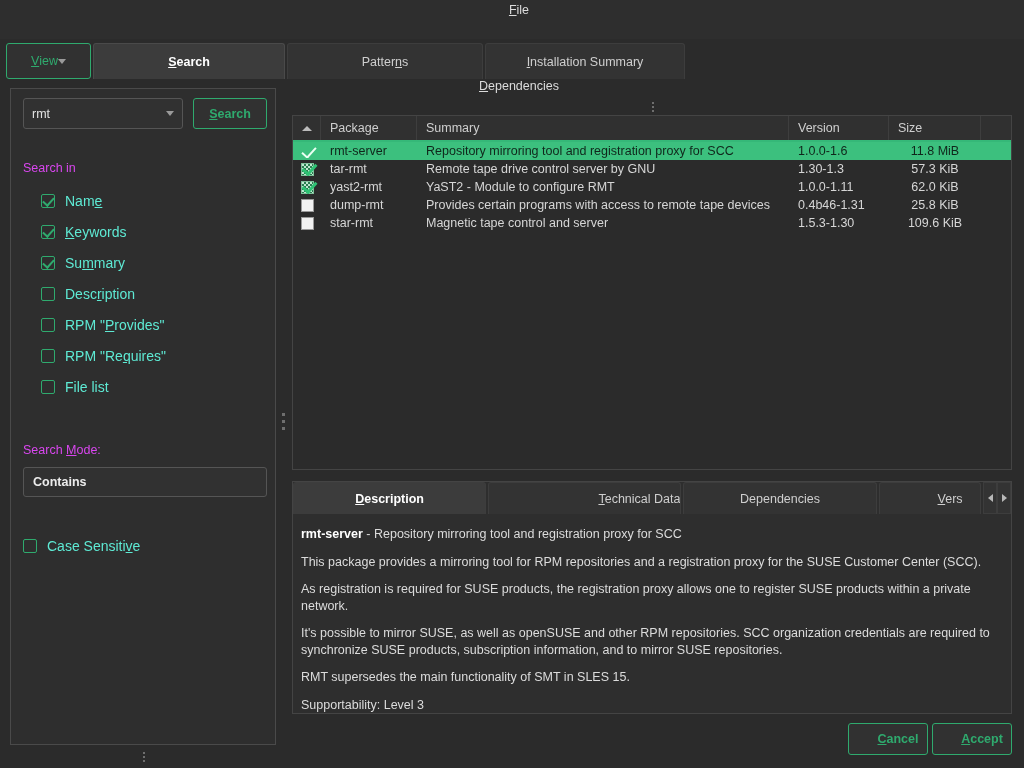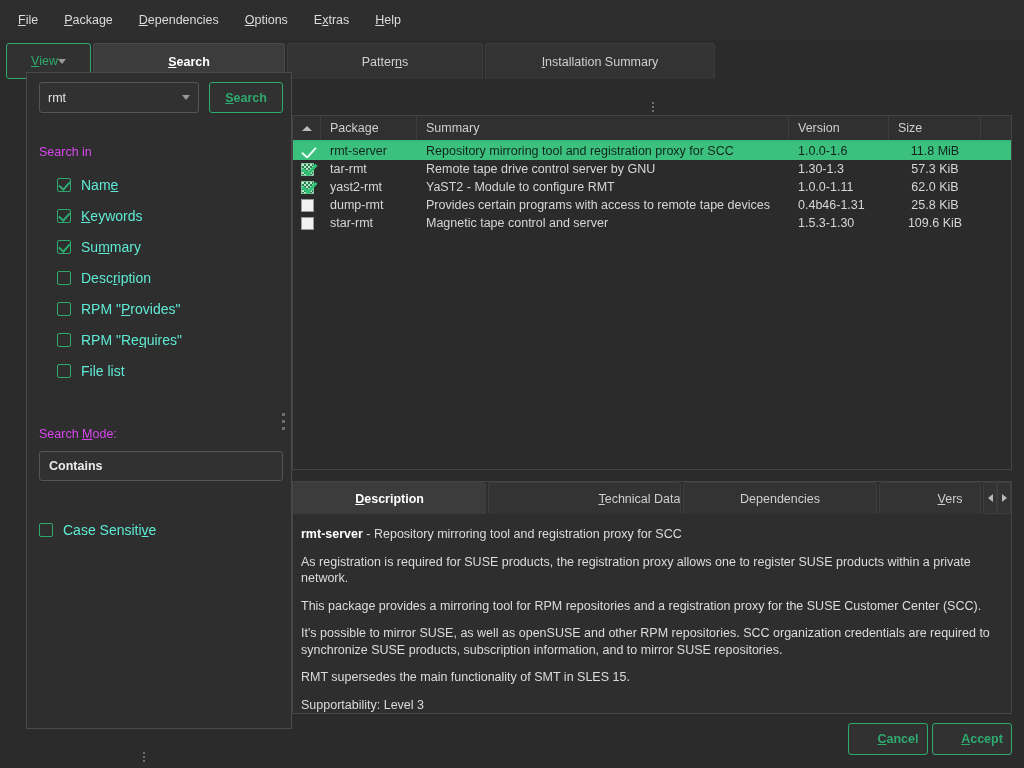--- a/index.html
+++ b/index.html
@@ -10,21 +10,21 @@
     font-size: 12.5px;
     color: #d8d8d8;
     overflow: hidden;
   }
   .app { position: relative; width: 1024px; height: 768px; }
 
   
   .menubar {
     position: absolute; left: 0; top: 0; width: 1024px; height: 39px;
     background: #2e2e2e;
-    display: flex; align-items: center; padding-left: 14px; gap: 18px;
+    display: flex; align-items: center; padding-left: 14px; gap: 18px; flex-direction: column;
   }
   .menu-item {
     font-size: 12.5px; color: #dcdcdc; padding: 3px 4px; cursor: default;
     white-space: nowrap;
   }
   .menu-item u { text-decoration: underline; }
 
   
   .tabstrip {
     position: absolute; left: 0; top: 43px; width: 1024px; height: 36px;
@@ -47,26 +47,26 @@
     border-radius: 3px 3px 0 0;
     color: #cfcfcf; font-size: 12.5px; cursor: pointer;
     margin-left: 2px;
   }
   .tab.active {
     background: #3c3c3c; color: #ffffff; font-weight: bold;
     border-color: #4a4a4a;
   }
   .tab.w-search { width: 192px; }
   .tab.w-patterns { width: 196px; }
-  .tab.w-summary { width: 230px; }
+  .tab.w-summary { width: 200px; }
 
   
   .left-panel {
-    position: absolute; left: 10px; top: 72px; width: 266px; height: 657px;
-    border: 1px solid #4a4a4a; background: #2e2e2e; margin-left: 16px;
+    position: absolute; left: 10px; top: 88px; width: 266px; height: 657px;
+    border: 1px solid #4a4a4a; background: #2e2e2e;
   }
   .combo {
     position: absolute; left: 12px; top: 9px; width: 160px; height: 31px;
     background: #313131; border: 1px solid #555; border-radius: 3px;
     display: flex; align-items: center; padding: 0 8px;
     color: #e2e2e2; font-size: 12.5px; cursor: pointer;
   }
   .combo .val { flex: 1; }
   .combo .caret {
     width: 0; height: 0; border-left: 4px solid transparent;
@@ -414,22 +414,22 @@
       </div>
       <div class="arrbtn">
         <span class="la"></span>
       </div>
       <div class="arrbtn">
         <span class="ra"></span>
       </div>
     </div>
     <div class="dbody">
       <p><b>rmt-server</b><span> - Repository mirroring tool and registration proxy for SCC</span></p>
+      <p>This package provides a mirroring tool for RPM repositories and a registration proxy for the SUSE Customer Center (SCC).</p>
       <p>As registration is required for SUSE products, the registration proxy allows one to register SUSE products within a private network.</p>
-      <p>This package provides a mirroring tool for RPM repositories and a registration proxy for the SUSE Customer Center (SCC).</p>
       <p>It's possible to mirror SUSE, as well as openSUSE and other RPM repositories. SCC organization credentials are required to synchronize SUSE products, subscription information, and to mirror SUSE repositories.</p>
       <p>RMT supersedes the main functionality of SMT in SLES 15.</p>
       <p>Supportability: Level 3</p>
     </div>
   </div>
 
   <div class="btn cancel">
     <span><u class="acc">C</u>ancel</span>
   </div>
   <div class="btn accept">

